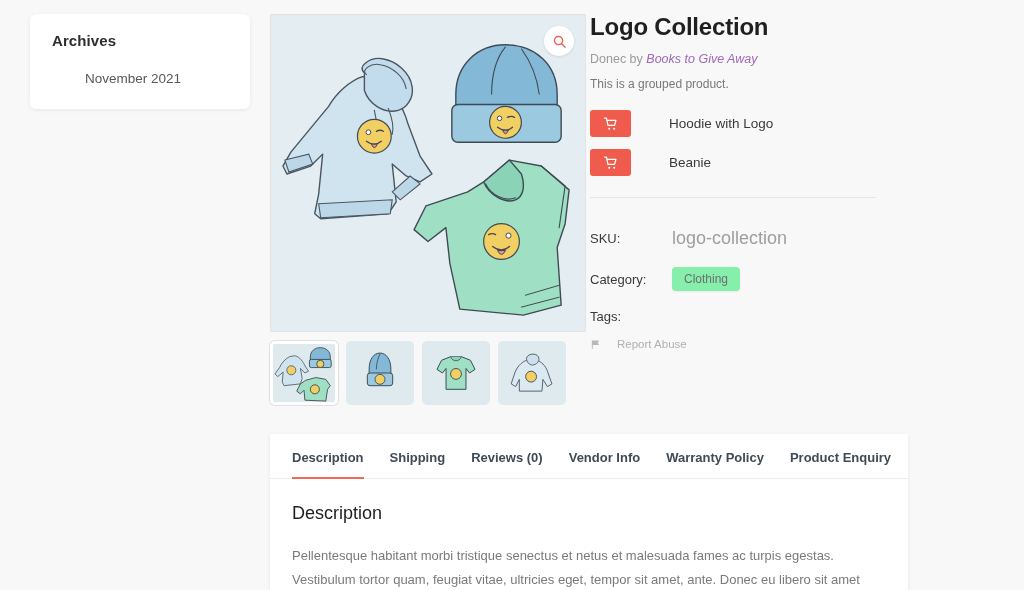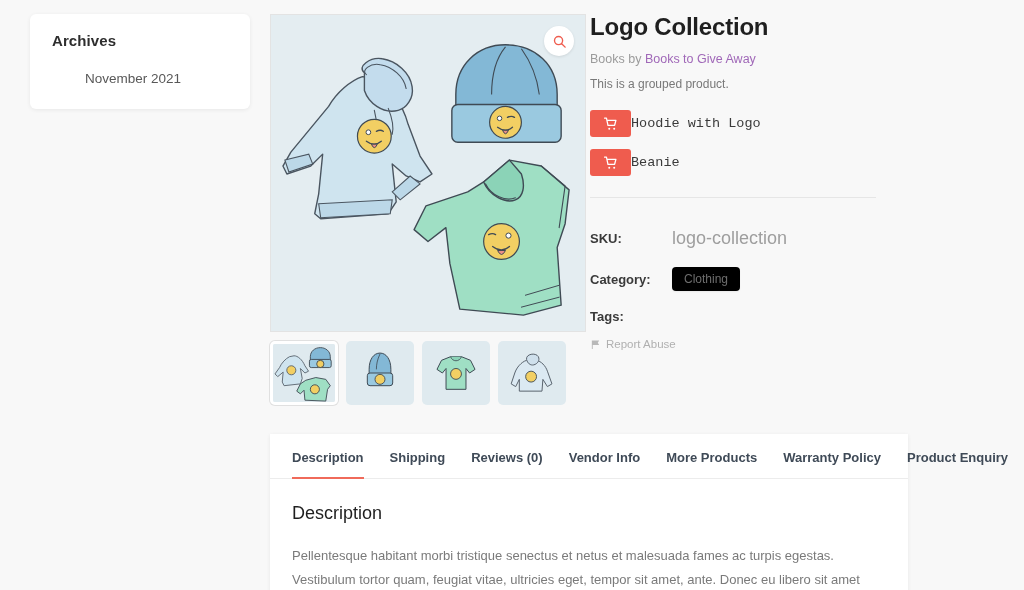--- a/index.html
+++ b/index.html
@@ -125,20 +125,21 @@
   }
   .sold-by {
     margin-top: 12px;
     font-size: 12.5px;
     color: #9b9b9b;
   }
   .vendor-link {
     color: #a068b8;
     text-decoration: none;
     cursor: pointer;
+    font-style: italic;
   }
   .grouped-note {
     margin-top: 11px;
     font-size: 12px;
     color: #787878;
   }
 
   .product-rows { margin-top: 19px; }
   .product-row {
     display: flex;
@@ -152,66 +153,67 @@
     border: none;
     border-radius: 3px;
     display: flex;
     align-items: center;
     justify-content: center;
     cursor: pointer;
     flex: 0 0 auto;
   }
   .cart-btn svg { width: 14px; height: 14px; }
   .row-label {
+    margin-left: 38px;
     font-size: 13.5px;
     color: #3a3a3a;
     cursor: pointer;
-    font-family: Liberation Mono, monospace;
   }
 
   .divider {
     margin-top: 21px;
     border-top: 1px solid #e6e6e6;
   }
 
   .meta { margin-top: 30px; }
   .meta-row {
     display: flex;
     align-items: center;
     margin-bottom: 18px;
   }
   .meta-label {
     width: 82px;
     flex: 0 0 82px;
     font-size: 13px;
-    font-weight: bold;
+    font-weight: normal;
     color: #3a3a3a;
   }
   .meta-value {
     font-size: 18px;
     color: #9e9e9e;
   }
   .cat-badge {
     display: inline-block;
-    background: #000000;
+    background: #86efac;
     border-radius: 4px;
     padding: 5px 12px;
     font-size: 12px;
     color: #6e6e6e;
     cursor: pointer;
     box-shadow: 0 1px 2px rgba(0,0,0,0.06);
   }
   .report {
     display: flex;
     align-items: center;
     margin-top: -4px;
     font-size: 11.5px;
     color: #b0b0b0;
     cursor: pointer;
     text-decoration: none;
+    gap: 11px;
   }
   .report svg { width: 11px; height: 11px; margin-right: 5px; }
 
   
   .tabs-card {
     position: absolute;
     left: 270px;
     top: 434px;
     width: 638px;
     background: #ffffff;
@@ -406,21 +408,21 @@
         </svg>
       </div>
 
     </div>
   </section>
 
   <section class="summary">
     <h1 class="product-title">Logo Collection</h1>
 
     <div class="sold-by">
-      <span>Books by</span>
+      <span>Donec by</span>
       <a class="vendor-link">Books to Give Away</a>
     </div>
 
     <div class="grouped-note">This is a grouped product.</div>
 
     <div class="product-rows">
 
       <div class="product-row">
         <button class="cart-btn">
           <svg viewBox="0 0 24 24" fill="#ffffff">
@@ -474,21 +476,20 @@
 
     </div>
   </section>
 
   <section class="tabs-card">
     <ul class="tabs">
       <li class="tab active">Description</li>
       <li class="tab">Shipping</li>
       <li class="tab">Reviews (0)</li>
       <li class="tab">Vendor Info</li>
-      <li class="tab">More Products</li>
       <li class="tab">Warranty Policy</li>
       <li class="tab">Product Enquiry</li>
     </ul>
 
     <div class="panel">
       <h2 class="panel-heading">Description</h2>
       <p class="panel-text">Pellentesque habitant morbi tristique senectus et netus et malesuada fames ac turpis egestas. Vestibulum tortor quam, feugiat vitae, ultricies eget, tempor sit amet, ante. Donec eu libero sit amet quam egestas semper. Aenean ultricies mi vitae est. Mauris placerat eleifend leo.</p>
     </div>
   </section>
 

